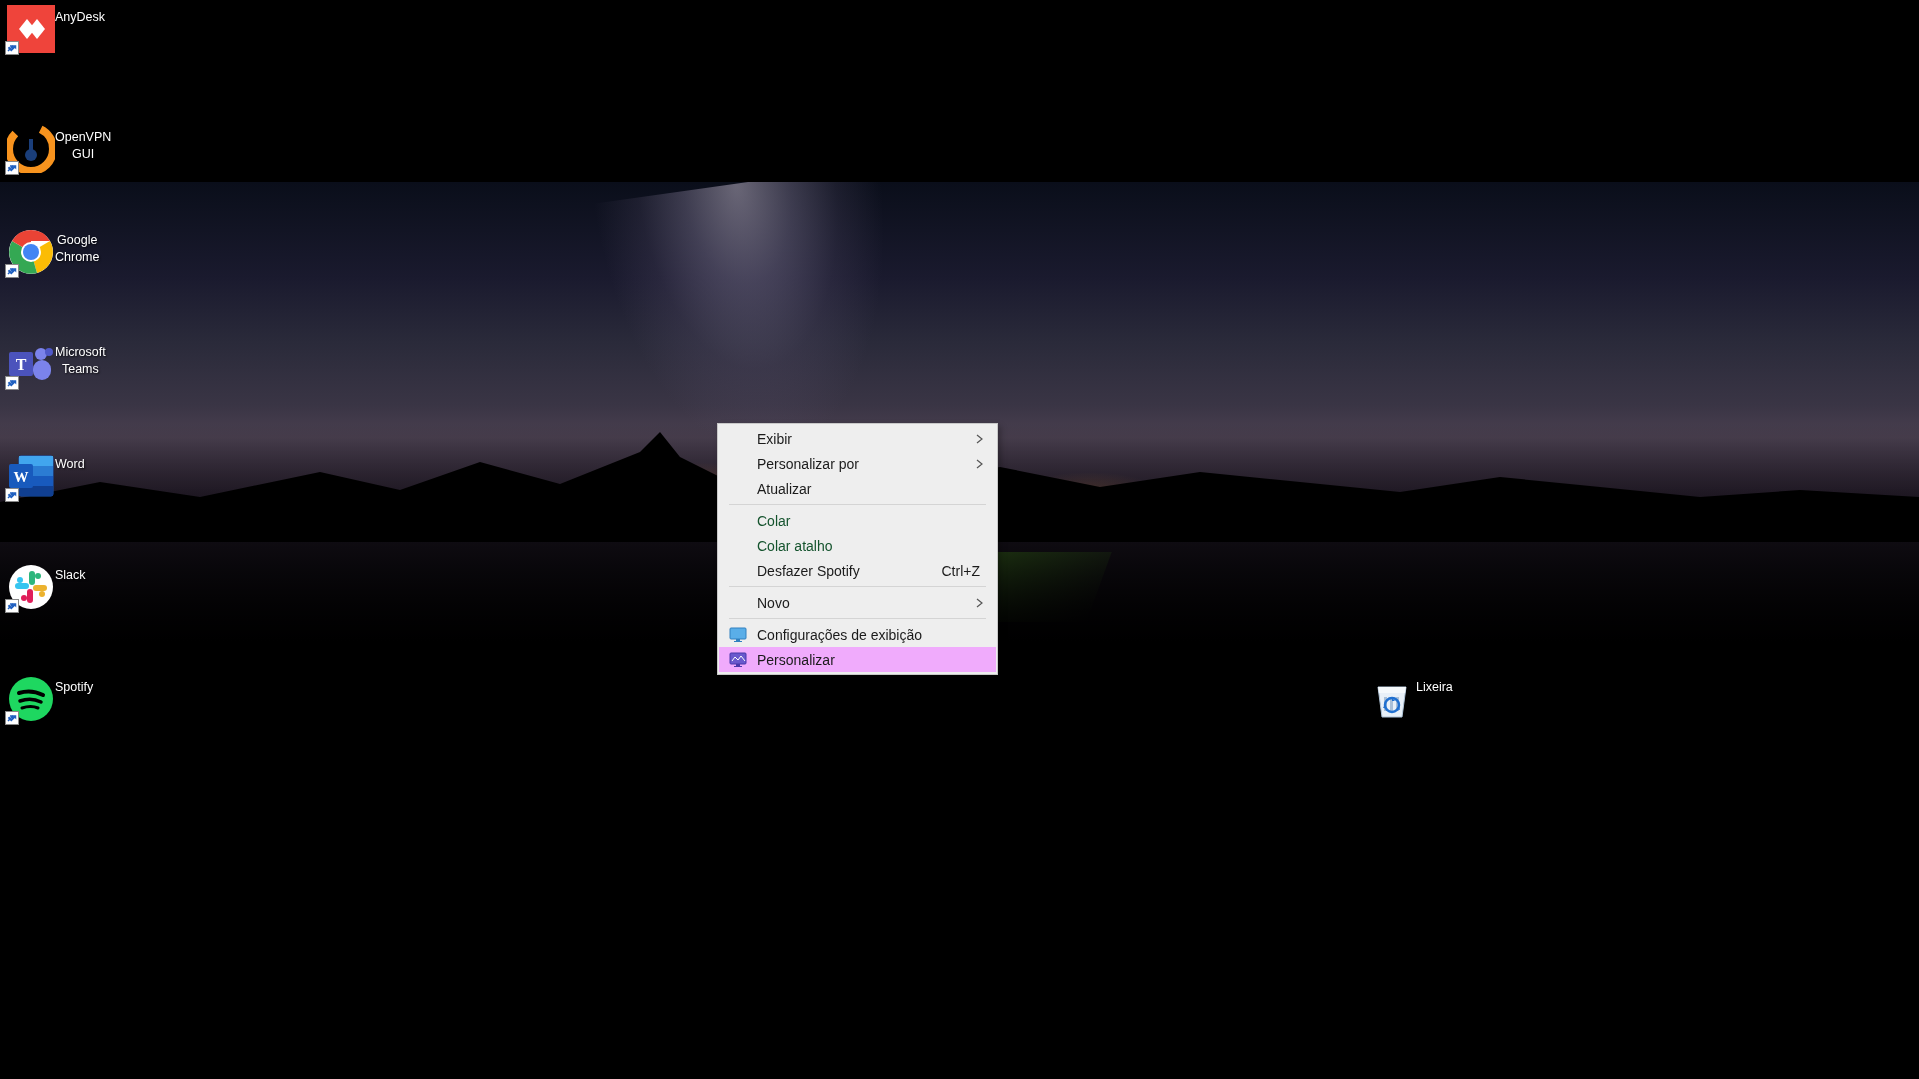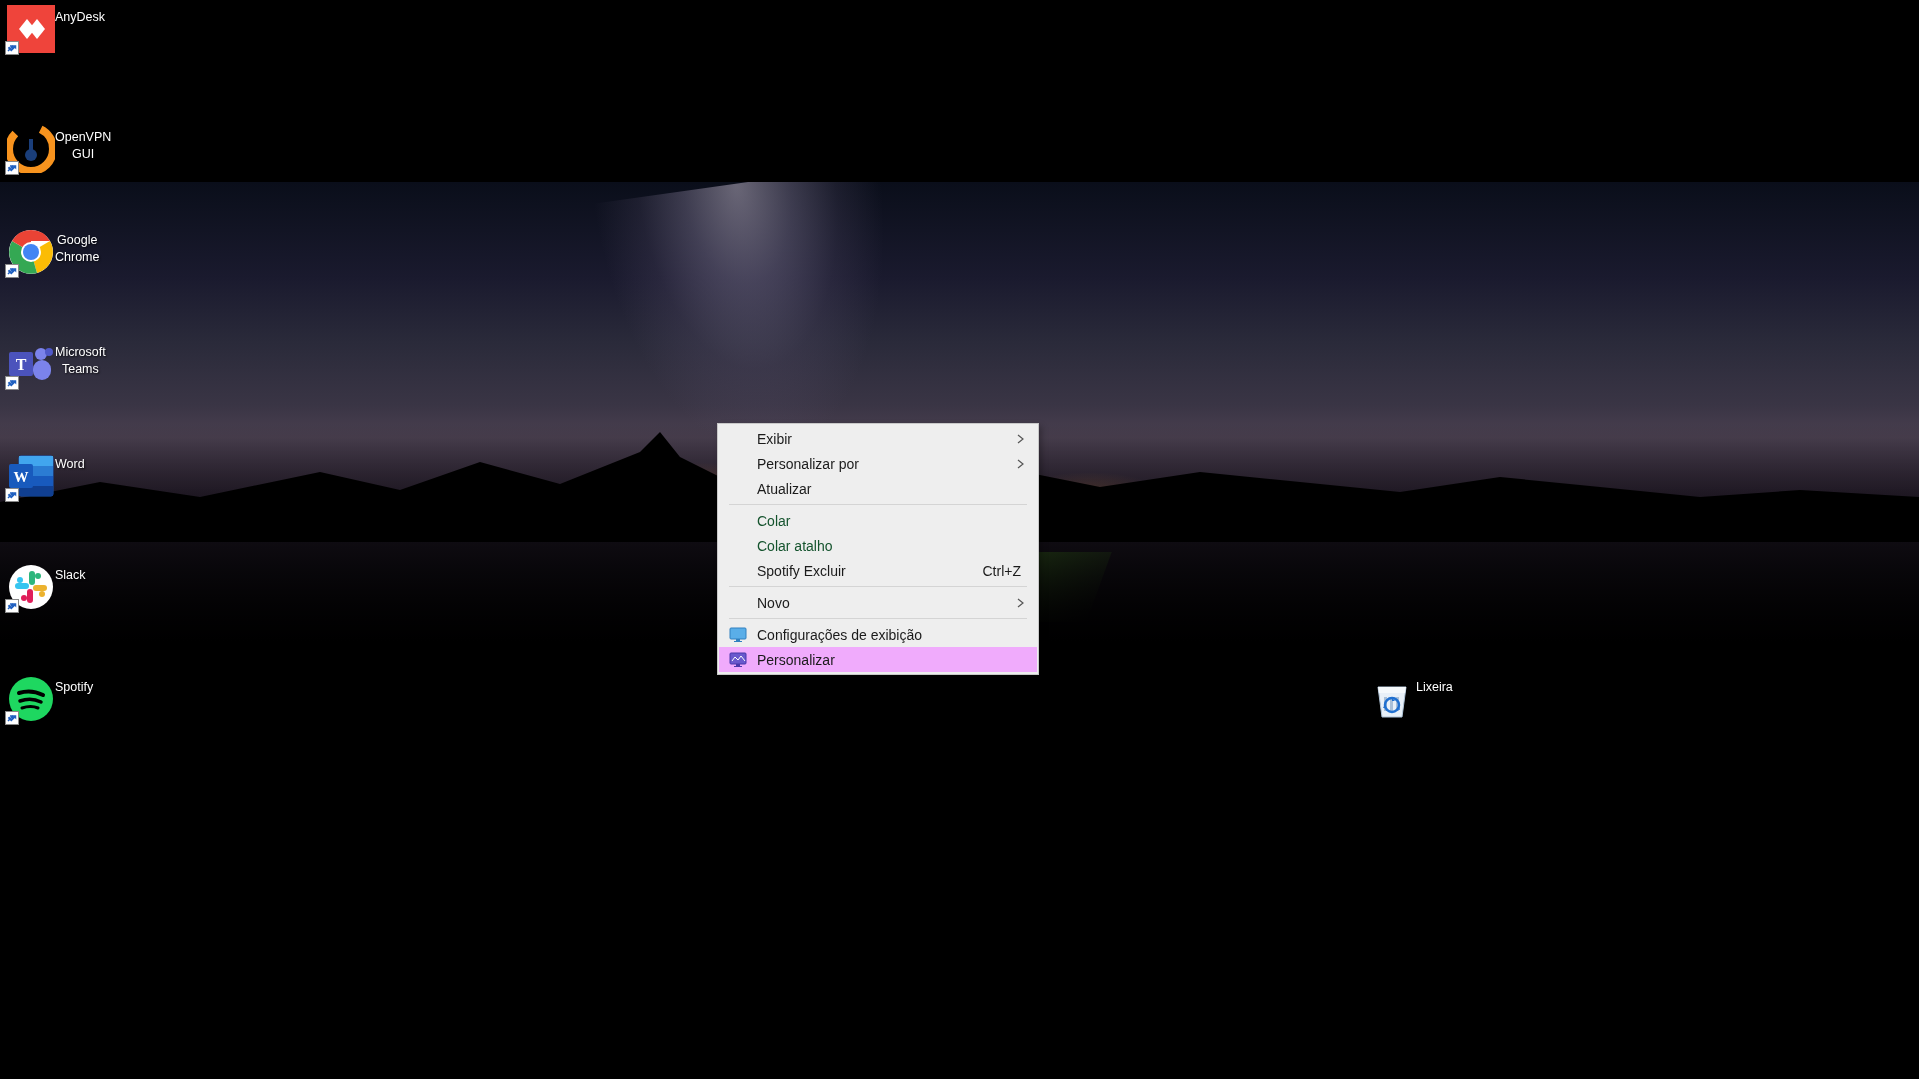--- a/index.html
+++ b/index.html
@@ -323,21 +323,21 @@
           <path d="M24 23 L27 26 L24 26 Z" fill="#2070d0"></path>
           <path d="M29 34 L31 31 L32 35 Z" fill="#2070d0"></path>
           <path d="M18 33 L17 29 L15 33 Z" fill="#2070d0"></path>
         </svg>
 
     </div>
     <div class="label">Lixeira</div>
     </div>
   </div>
 
-<div id="context-menu" class="context-menu" style="left: 717px; top: 423px; width: 322px;">
+<div id="context-menu" class="context-menu" style="left: 717px; top: 423px; width: 281px;">
     <div class="menu-item">
       <span>Exibir</span>
       <span class="submenu-arrow"><svg width="8" height="10">
           <path d="M1 1 L6 5 L1 9" stroke="#555" stroke-width="1.2" fill="none"></path>
         </svg></span>
     </div>
     <div class="menu-item">
       <span>Personalizar por</span>
       <span class="submenu-arrow"><svg width="8" height="10">
           <path d="M1 1 L6 5 L1 9" stroke="#555" stroke-width="1.2" fill="none"></path>
@@ -347,21 +347,21 @@
       <span>Atualizar</span>
     </div>
     <div class="menu-sep"></div>
     <div class="menu-item disabled">
       <span>Colar</span>
     </div>
     <div class="menu-item disabled">
       <span>Colar atalho</span>
     </div>
     <div class="menu-item">
-      <span>Spotify Excluir</span>
+      <span>Desfazer Spotify</span>
       <span class="shortcut">Ctrl+Z</span>
     </div>
     <div class="menu-sep"></div>
     <div class="menu-item">
       <span>Novo</span>
       <span class="submenu-arrow"><svg width="8" height="10">
           <path d="M1 1 L6 5 L1 9" stroke="#555" stroke-width="1.2" fill="none"></path>
         </svg></span>
     </div>
     <div class="menu-sep"></div>

